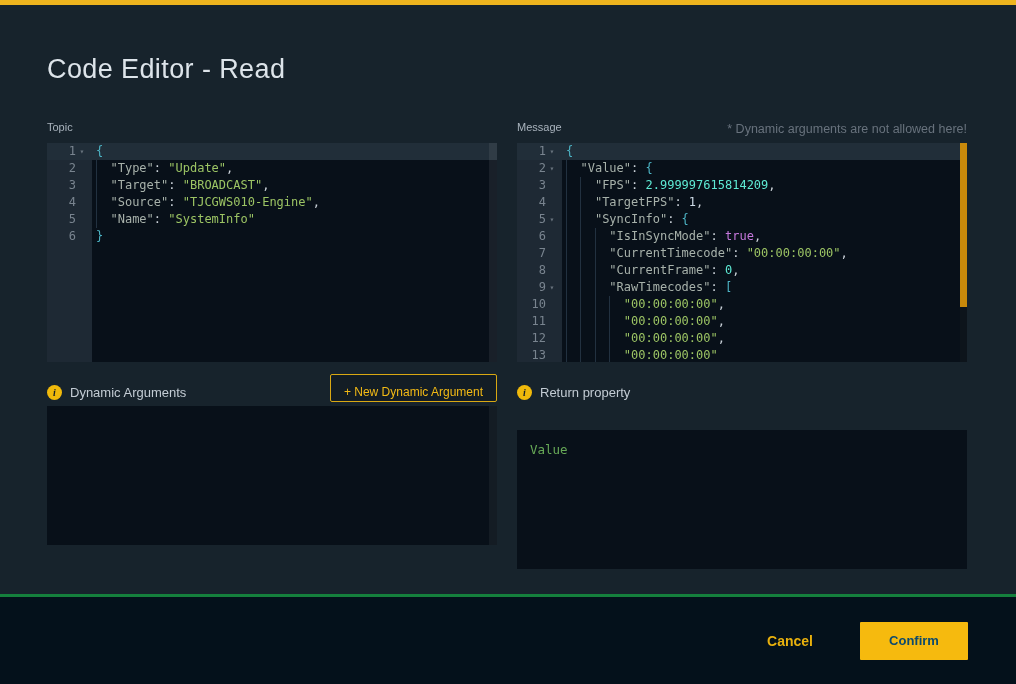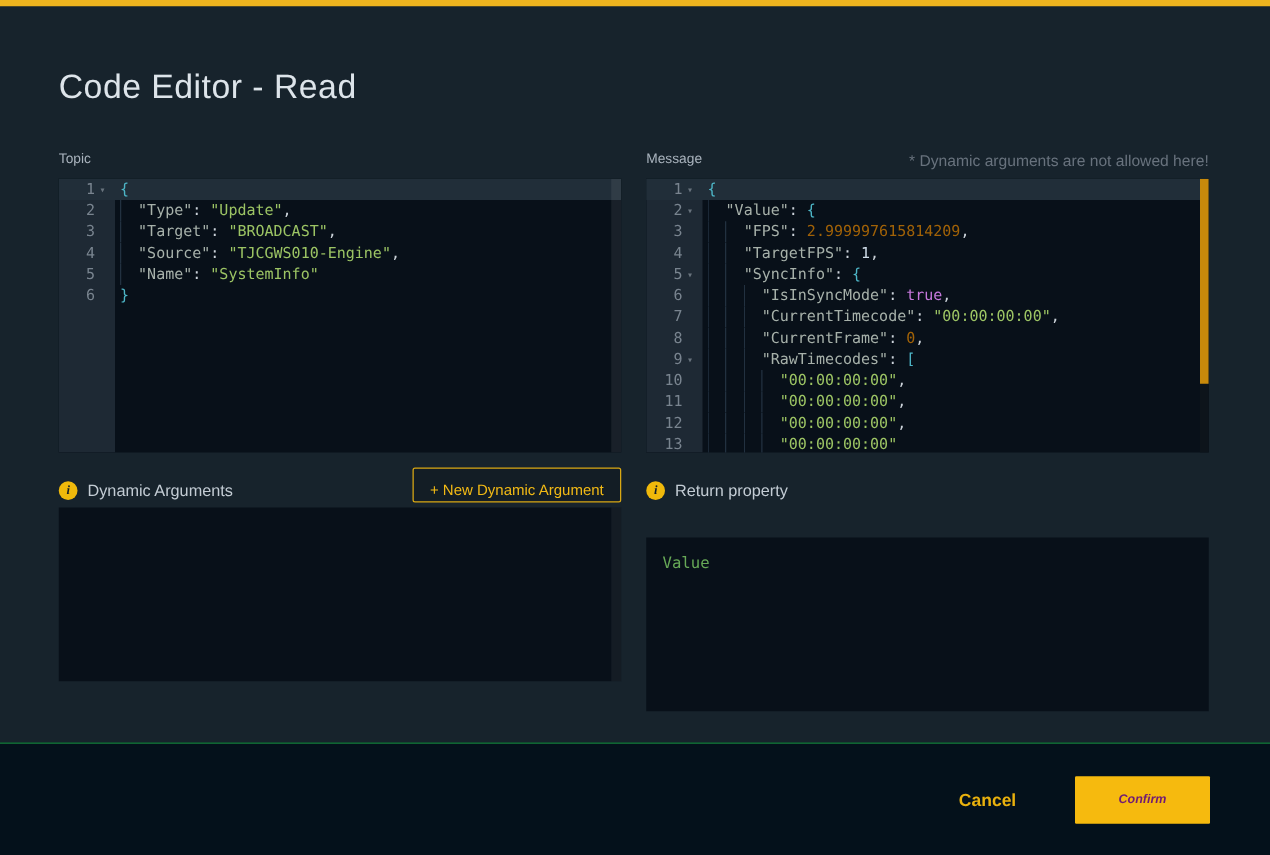--- a/index.html
+++ b/index.html
@@ -28,21 +28,21 @@
   .gcell{flex:0 0 45px;box-sizing:border-box;display:flex;justify-content:flex-end;
     padding-right:4px;color:#79848f;}
   .ln{text-align:right;}
   .fold{width:12px;color:#69737d;font-size:8px;line-height:17px;text-align:center;}
   .code{padding-left:4px;}
   .ig{display:inline-block;white-space:pre;box-shadow:inset 1px 0 0 #223140;}
   .tk-punct{color:#4db5c6;}
   .tk-key{color:#a7b1aa;}
   .tk-plain{color:#ccd3da;}
   .tk-str{color:#9cc464;}
-  .tk-num{color:#a16207;text-align:right;}
+  .tk-num{color:#5eead4;text-align:right;}
   .tk-int{color:#cfdce8;}
   .tk-bool{color:#c678dd;}
 
   .scroll-track{position:absolute;right:0;top:0;bottom:0;}
   .ed-topic .scroll-track{width:8px;background:rgba(255,255,255,.07);}
   .ed-message .scroll-track{width:7px;background:#0d141b;}
   .scroll-thumb{position:absolute;left:0;width:100%;background:#c8890b;}
 
   
   .section-label{position:absolute;display:flex;align-items:center;gap:8px;
@@ -56,26 +56,26 @@
     padding:10px 13px;font-size:12px;color:#f3ba15;border:1px solid #d9a813;border-radius:2px;
     background:rgba(0,0,0,.15);font-family:"Liberation Sans",sans-serif;cursor:pointer;}
   .panel{position:absolute;top:406px;width:450px;height:139px;background:#081019;box-sizing:border-box;}
   .panel-dyn{left:47px;}
   .panel-ret{left:517px;padding:12px 13px;
     font-family:"DejaVu Sans Mono","Liberation Mono",monospace;font-size:12.5px;color:#67a957;margin-top:24px;}
   .panel-strip{position:absolute;right:0;top:0;bottom:0;width:8px;background:rgba(255,255,255,.05);}
 
   
   .footer{position:absolute;left:0;top:594px;width:1016px;height:90px;background:#04111b;
-    border-top:1px solid #15803d;box-sizing:border-box;display:flex;align-items:center;
+    border-top:3px solid #15803d;box-sizing:border-box;display:flex;align-items:center;
     justify-content:flex-end;gap:47px;padding-right:48px;}
   .cancel-btn{background:none;border:none;color:#e9b10d;font-size:14px;font-weight:700;
     font-family:"Liberation Sans",sans-serif;cursor:pointer;padding:0;}
-  .confirm-btn{width:108px;height:38px;background:#f6ba0e;color:#701a75;font-size:10px;
-    font-weight:700;border:none;border-radius:1px;font-family:"Liberation Sans",sans-serif;cursor:pointer;font-style:italic;}
+  .confirm-btn{width:108px;height:38px;background:#f6ba0e;color:#0c4a6e;font-size:13px;
+    font-weight:700;border:none;border-radius:1px;font-family:"Liberation Sans",sans-serif;cursor:pointer;}
 </style>
 </head>
 <body>
 
 <div class="topbar"></div>
 
 <div class="title">Code Editor - Read</div>
 
 <div class="field-label lbl-topic">Topic</div>
 <div class="field-label lbl-message">Message</div>

